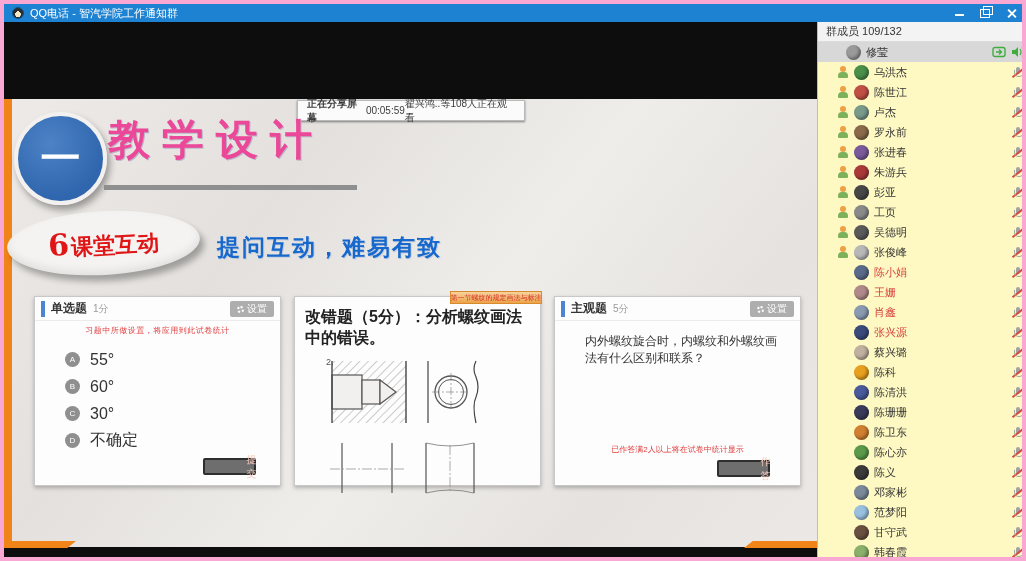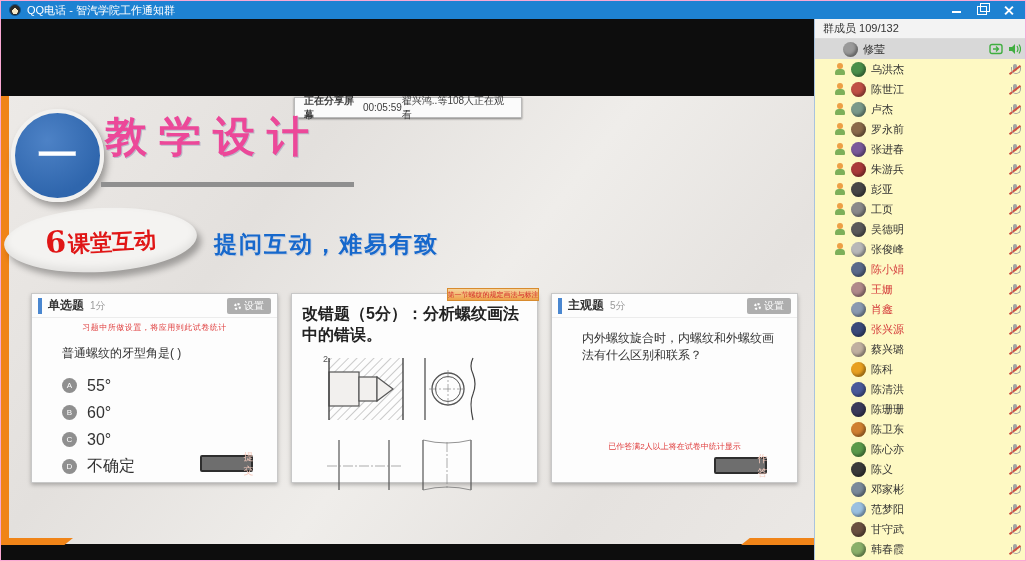--- a/index.html
+++ b/index.html
@@ -1,20 +1,20 @@
 <!DOCTYPE html>
 <html><head>
 <meta charset="utf-8">
 <style>
   * { margin:0; padding:0; box-sizing:border-box; }
   html,body { background:#222; }
   #app{
     position:relative; width:1026px; height:561px; overflow:hidden;
     font-family:"Liberation Sans", sans-serif; background:#0b0b0b;
-    border:1px solid #f9a8d4;
+    border:4px solid #f9a8d4;
   }
   .abs{ position:absolute; }
 
   
   .titlebar{ left:0; top:0; width:1026px; height:18px; background:#1e82d2;
     display:flex; align-items:center; color:#fff; font-size:11px; }
   .qq-badge{ width:12px; height:12px; border-radius:50%; margin:0 6px 0 8px;
     background:radial-gradient(circle at 50% 62%, #f5e9c8 0 35%, #2b2b2b 36% 78%, #e8e8e8 79%);
     border:1px solid #0c4f86; }
   .win-controls{ margin-left:auto; display:flex; align-items:center; gap:14px; padding-right:12px; }
@@ -162,21 +162,20 @@
     <div class="card-head">
       <span class="head-accent"></span>
       <span class="card-type">单选题</span>
       <span class="card-score">1分</span>
       <span class="settings-btn">
         <span class="gear"></span>
         <span>设置</span>
       </span>
     </div>
     <div class="notice">习题中所做设置，将应用到此试卷统计</div>
-    <div class="question">普通螺纹的牙型角是( )</div>
     <div class="options">
       <div class="opt">
         <span class="opt-badge">A</span>
         <span class="opt-text">55°</span>
       </div>
       <div class="opt">
         <span class="opt-badge">B</span>
         <span class="opt-text">60°</span>
       </div>
       <div class="opt">

